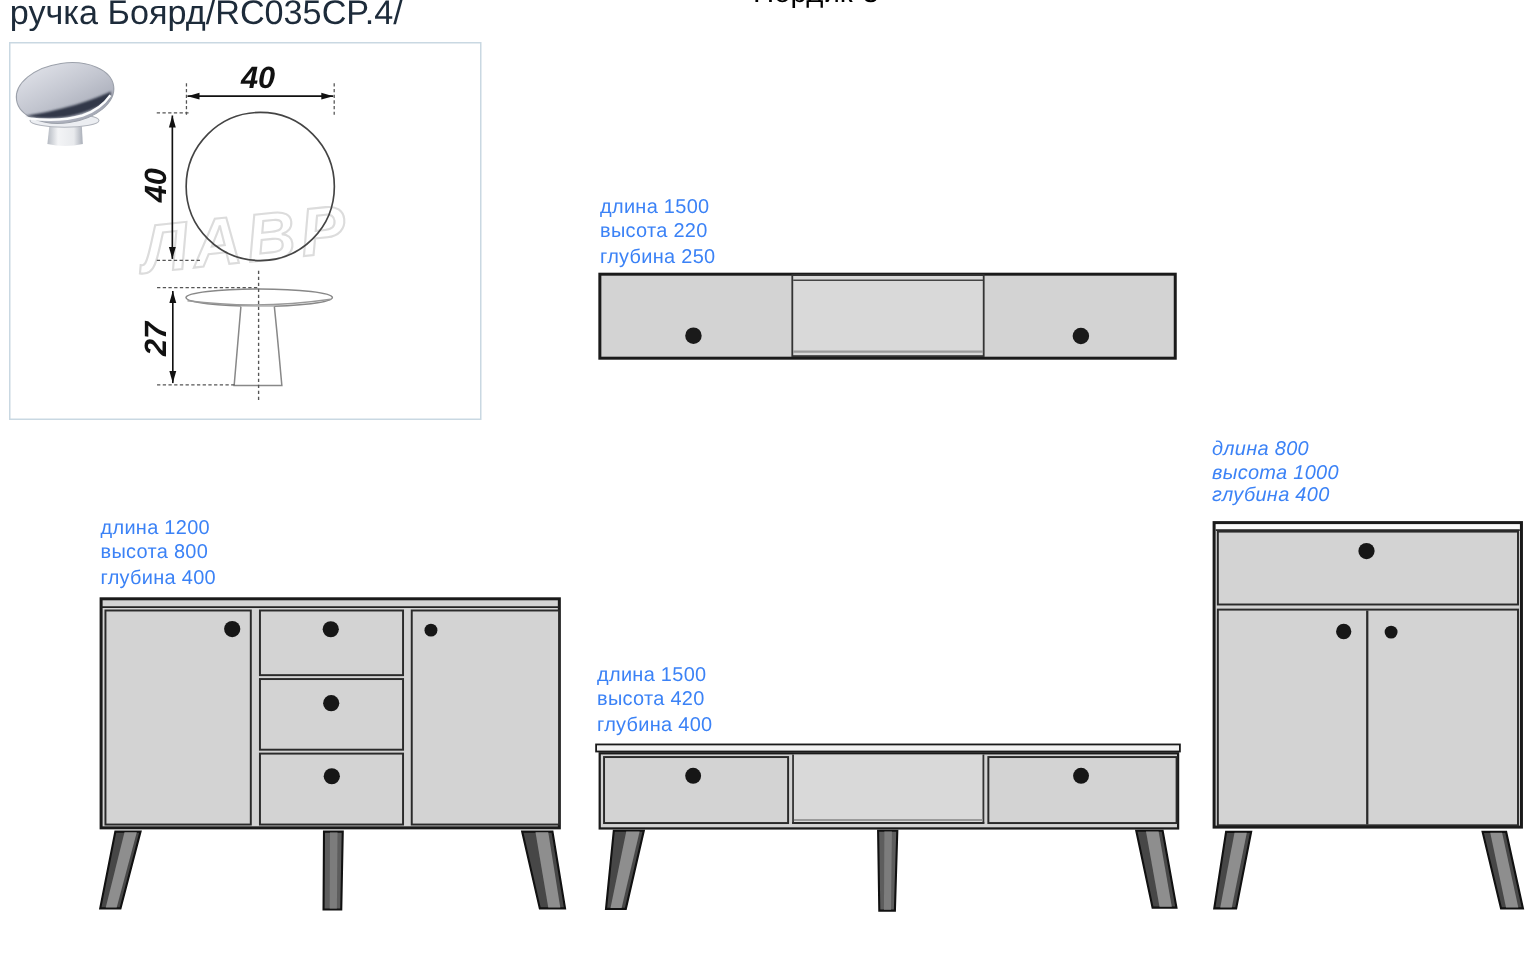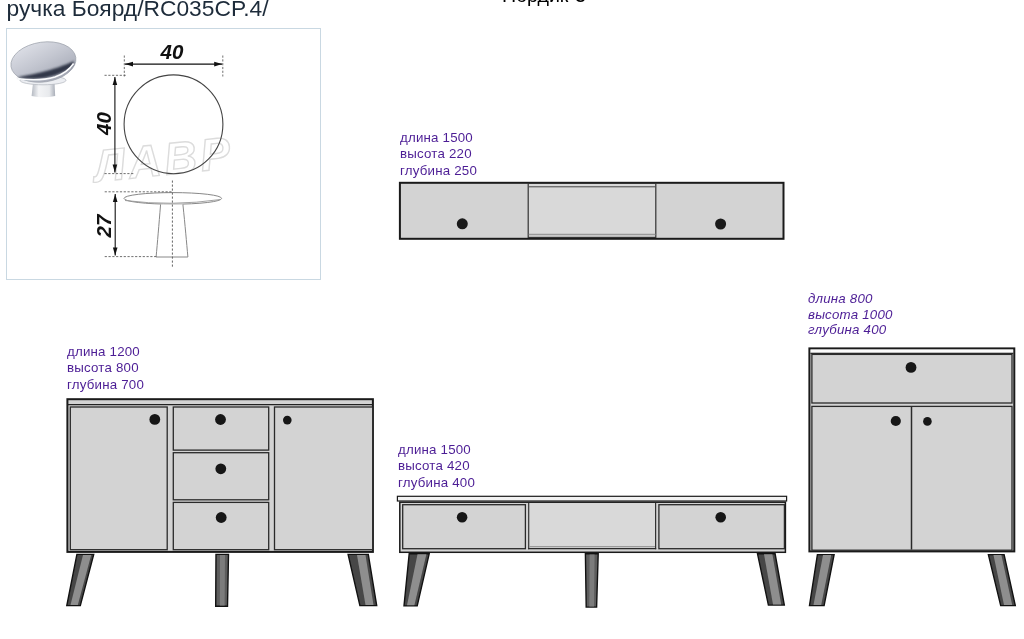--- a/index.html
+++ b/index.html
@@ -1,34 +1,34 @@
 <!DOCTYPE html>
 <html><head>
 <meta charset="utf-8">
 <style>
   html,body{margin:0;padding:0;}
   body{width:1024px;height:639px;position:relative;overflow:hidden;background:#fff;
        font-family:"Liberation Sans",sans-serif;}
   .abs{position:absolute;}
-  .dim{font-size:13.3px;line-height:16.4px;color:#4c1d95;white-space:pre;letter-spacing:0.2px;}
+  .dim{font-size:13.3px;line-height:16.4px;color:#3b82f6;white-space:pre;letter-spacing:0.2px;}
 </style>
 </head>
 <body>
   <div class="abs" style="left:6.5px;top:-3px;font-size:22.8px;line-height:23px;color:#1d2b3a;">ручка Боярд/RC035CP.4/</div>
   <div class="abs" style="left:502px;top:-15.5px;font-size:19.6px;line-height:20px;color:#000;">Нордик-3</div>
 
   <div class="abs" style="left:6px;top:28px;width:313px;height:250px;border:1px solid #c9d8e2;background:#fff;"></div>
 
   <div class="abs dim" style="left:400px;top:130px;">длина 1500
 высота 220
 глубина 250</div>
 
   <div class="abs dim" style="left:67px;top:344px;">длина 1200
 высота 800
-глубина 700</div>
+глубина 400</div>
 
   <div class="abs dim" style="left:398px;top:442px;">длина 1500
 высота 420
 глубина 400</div>
 
   <div class="abs dim" style="left:808px;top:291px;line-height:15.6px;font-style:italic;">длина 800
 высота 1000
 глубина 400</div>
 
   <svg class="abs" style="left:0;top:0;" width="1024" height="639" viewBox="0 0 1024 639">

